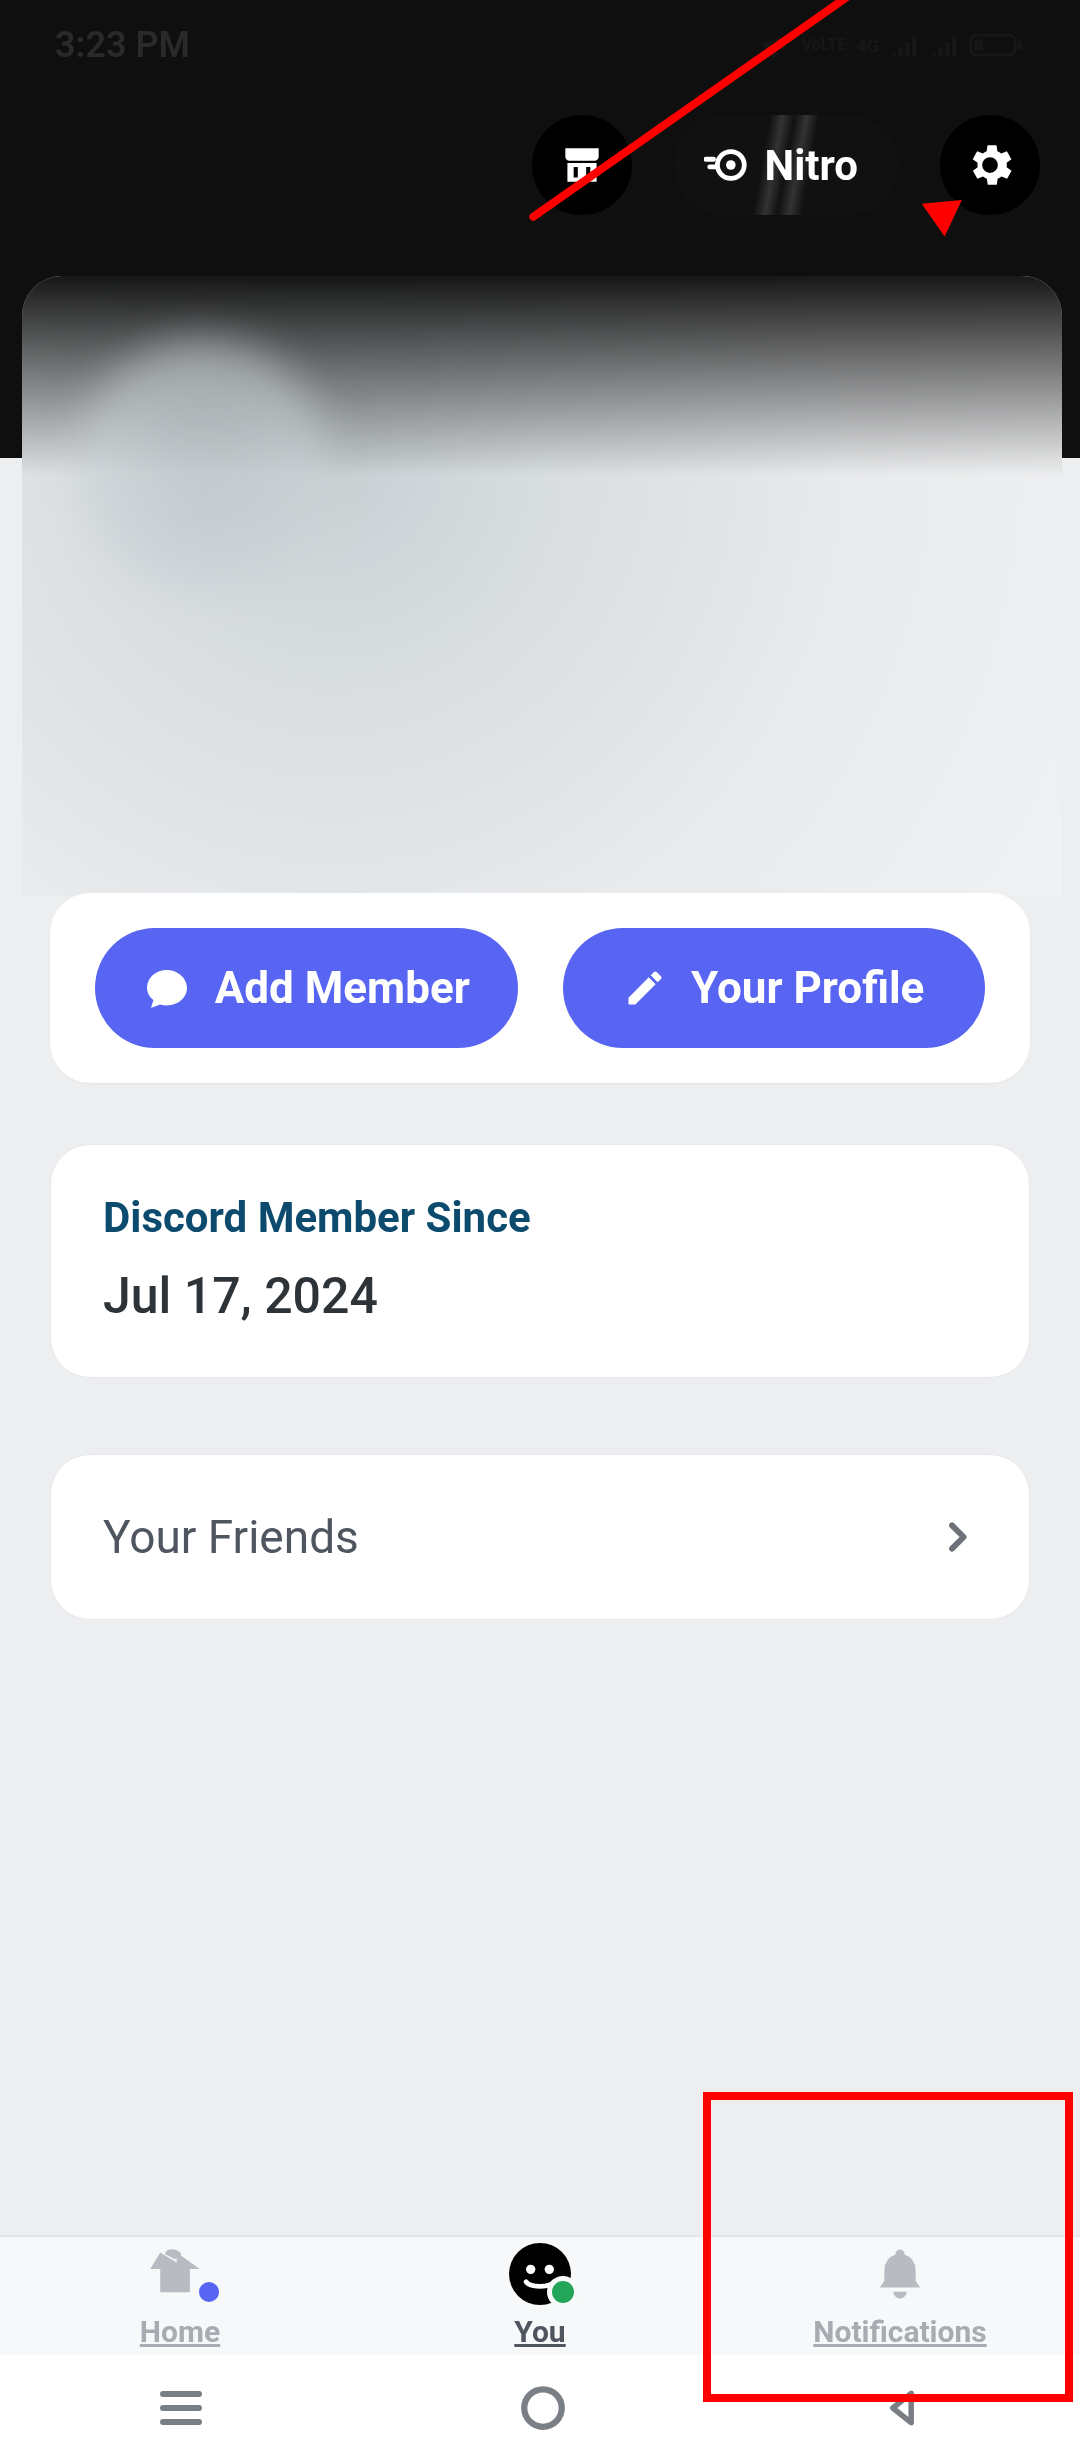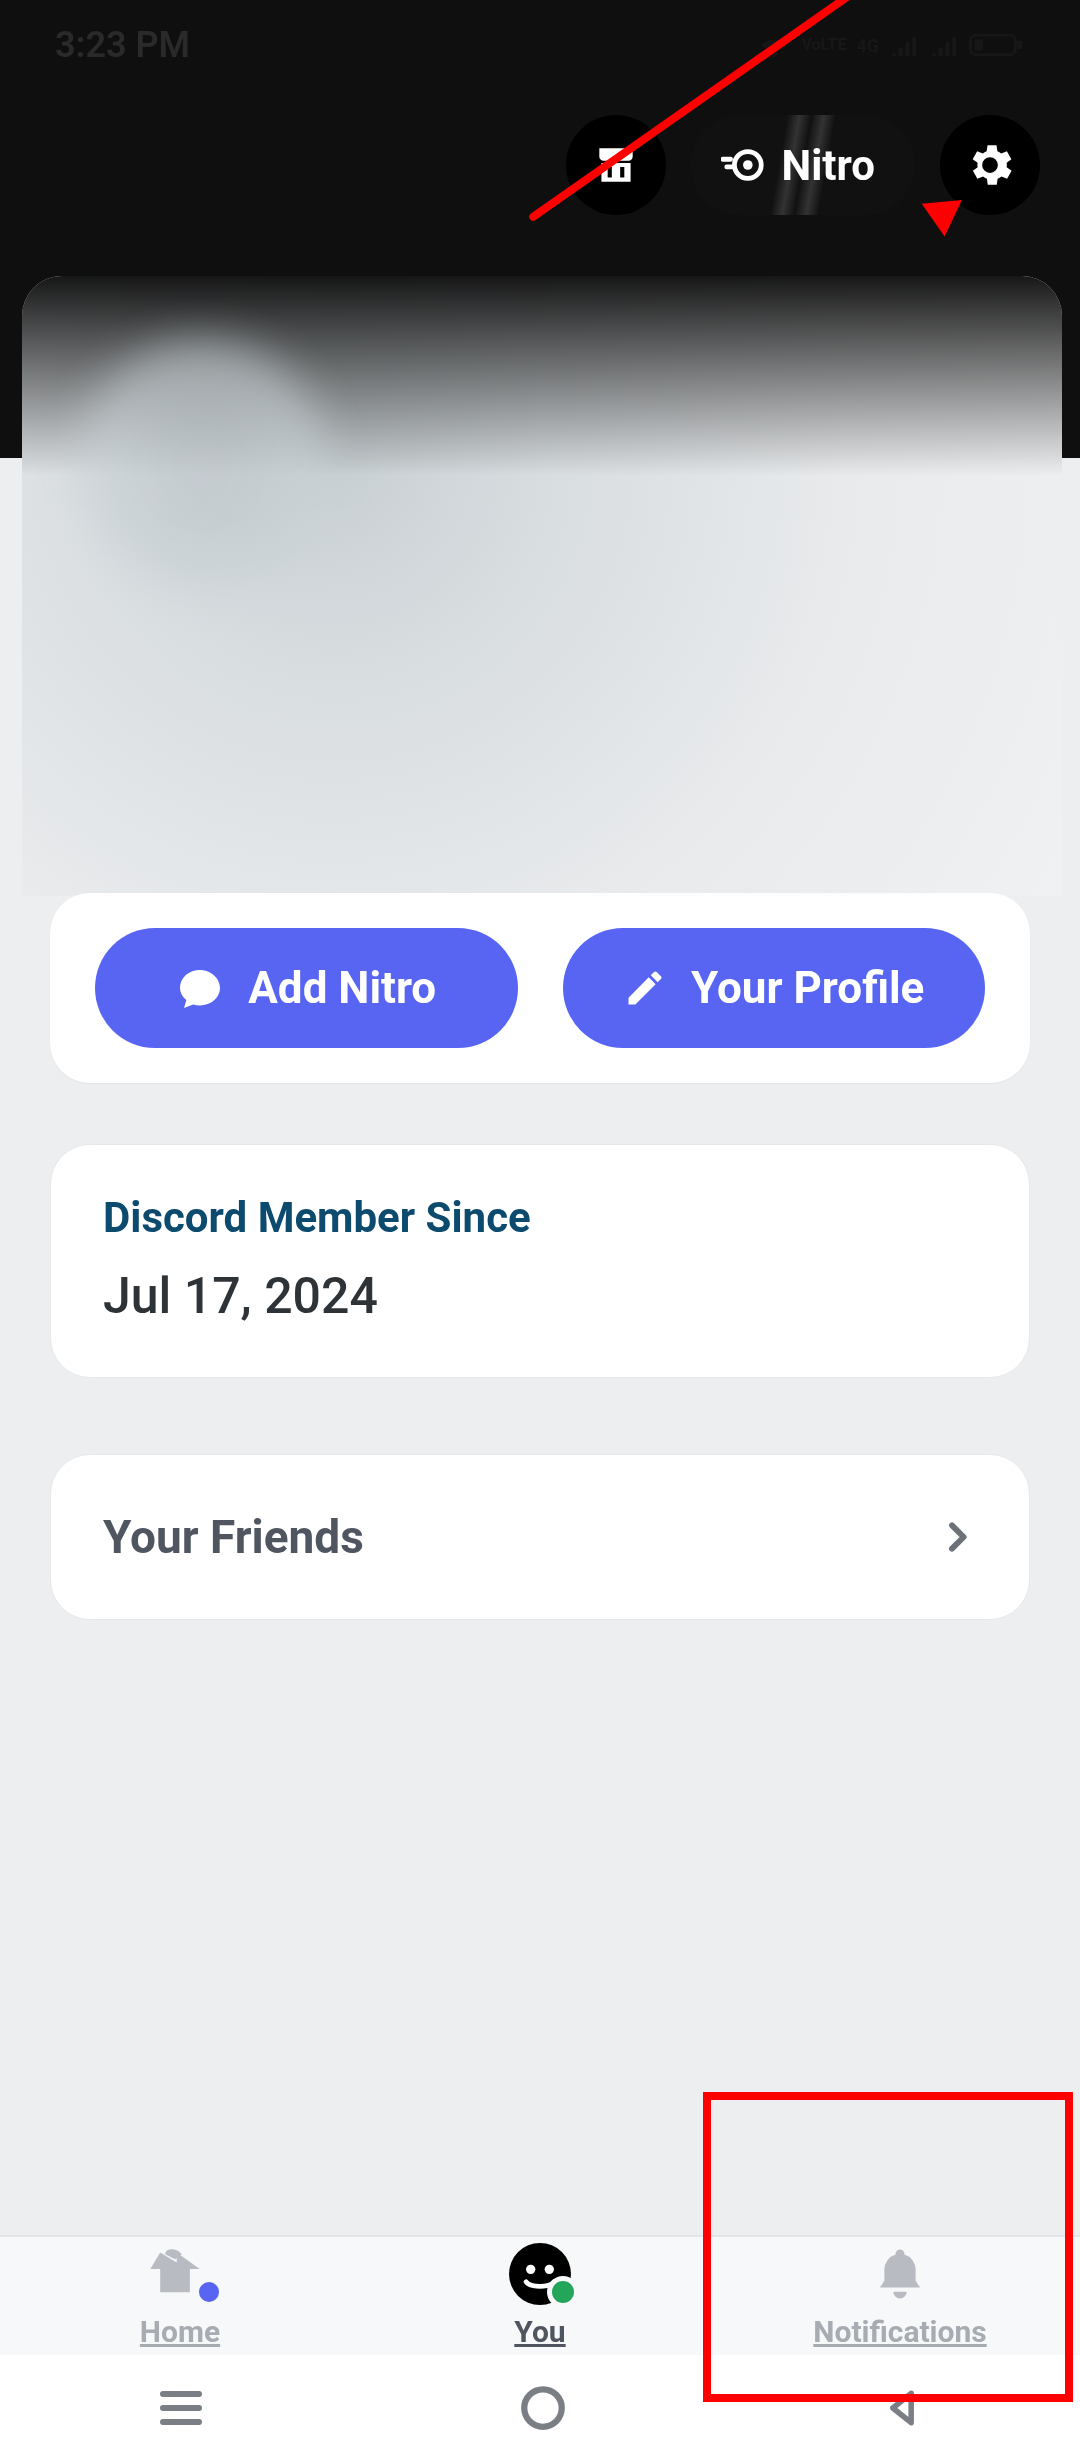--- a/index.html
+++ b/index.html
@@ -4,21 +4,21 @@
 <style>
   * { margin: 0; padding: 0; box-sizing: border-box; }
   html, body { width: 1080px; height: 2460px; font-family: -apple-system, BlinkMacSystemFont, "Segoe UI", Roboto, Helvetica, Arial, sans-serif; background: #0f0f0f; overflow: hidden; }
 
   
   .status-bar { position: absolute; top: 0; left: 0; right: 0; height: 90px; display: flex; align-items: center; justify-content: space-between; padding: 0 55px; color: #2a2a2a; font-size: 36px; font-weight: 600; }
   .status-right { display: flex; align-items: center; gap: 10px; }
   .status-icon { opacity: .3; }
 
   
-  .top-icons { position: absolute; top: 115px; right: 40px; display: flex; align-items: center; gap: 25px; }
+  .top-icons { position: absolute; top: 115px; right: 40px; display: flex; align-items: center; gap: 42px; }
   .circle-btn { width: 100px; height: 100px; border-radius: 50%; background: #000; display: flex; align-items: center; justify-content: center; color: #fff; }
   .nitro-pill { height: 100px; border-radius: 50px; background: linear-gradient(100deg, #111 0%, #111 40%, #333 45%, #111 50%, #333 55%, #111 60%, #111 100%); display: flex; align-items: center; padding: 0 40px 0 30px; gap: 15px; color: #fff; font-weight: 700; font-size: 42px; }
 
   
   .banner { position: absolute; top: 276px; left: 22px; right: 18px; height: 620px; background: radial-gradient(circle at 30% 30%, #c8cfd2 0%, #d8dde0 25%, #e8eaec 60%, #f0f1f2 100%); border-top-left-radius: 40px; border-top-right-radius: 40px; overflow: hidden; }
   .banner-top-fade { position: absolute; top:0; left:0; right:0; height: 200px; background: linear-gradient(to bottom, rgba(0,0,0,.9), rgba(0,0,0,0)); }
   .banner-avatar-blur { position: absolute; top: 60px; left: 50px; width: 260px; height: 260px; border-radius: 50%; background: radial-gradient(circle, #b8c0c4 0%, #c8d0d4 60%, transparent 80%); filter: blur(20px); opacity: .6; }
 
   
   .content-bg { position: absolute; top: 458px; left: 0; right: 0; bottom: 0; background: #eceef0; }
@@ -27,21 +27,21 @@
   .action-card { position: absolute; top: 893px; left: 50px; right: 50px; height: 190px; background: #fff; border-radius: 40px; display: flex; align-items: center; justify-content: center; gap: 45px; padding: 0 45px; box-shadow: 0 1px 2px rgba(0,0,0,.04); }
   .pill-btn { flex: 1; height: 120px; border-radius: 60px; background: #5865f2; display: flex; align-items: center; justify-content: center; gap: 24px; color: #fff; font-size: 44px; font-weight: 700; }
 
   
   .member-card { position: absolute; top: 1144px; left: 50px; right: 50px; background: #fff; border: 1px solid #e6e8eb; border-radius: 40px; padding: 48px 52px 52px; }
   .member-card .label { color: #0c4a6e; font-size: 42px; font-weight: 700; margin-bottom: 25px; }
   .member-card .value { color: #2e3338; font-size: 50px; font-weight: 500; }
 
   
   .friends-card { position: absolute; top: 1454px; left: 50px; right: 50px; background: #fff; border: 1px solid #e6e8eb; border-radius: 40px; padding: 55px 52px; display: flex; align-items: center; justify-content: space-between; }
-  .friends-card .label { color: #4f5660; font-size: 46px; font-weight: 700; }
+  .friends-card .label { color: #4f5660; font-size: 46px; font-weight: 400; }
 
   
   .tab-bar { position: absolute; left: 0; right: 0; bottom: 105px; top: 2235px; background: #f7f8f9; border-top: 2px solid #e3e5e8; display: flex; }
   .tab { flex: 1; display: flex; flex-direction: column; align-items: center; justify-content: center; gap: 10px; color: #4f5660; font-size: 30px; font-weight: 700; text-decoration: underline; }
   .tab .icon-wrap { position: relative; height: 60px; display:flex; align-items:center; justify-content:center; }
   .tab.muted { color: #a7acb2; }
   .blue-dot { position: absolute; width: 28px; height: 28px; border-radius: 50%; background: #5865f2; right: -10px; bottom: -2px; border: 4px solid #f7f8f9; }
   .green-dot { position: absolute; width: 32px; height: 32px; border-radius: 50%; background: #23a55a; right: -8px; bottom: -4px; border: 5px solid #f7f8f9; }
 
   
@@ -121,21 +121,21 @@
   <div class="banner-avatar-blur"></div>
 </div>
 
 <div class="action-card">
   <div class="pill-btn">
     <span>
       <svg width="48" height="48" viewBox="0 0 24 24">
           <path fill="#fff" d="M12 3C6.5 3 2 6.9 2 11.7c0 2.5 1.2 4.7 3.2 6.3L4 22l4.6-1.8c1.1.3 2.2.5 3.4.5 5.5 0 10-3.9 10-8.7S17.5 3 12 3z"></path>
         </svg>
     </span>
-    <span>Add Nitro</span>
+    <span>Add Member</span>
   </div>
   <div class="pill-btn">
     <span>
       <svg width="44" height="44" viewBox="0 0 24 24">
           <path fill="#fff" d="M3 17.25V21h3.75L17.8 9.94l-3.75-3.75L3 17.25zM20.7 7.04a1 1 0 000-1.41l-2.34-2.34a1 1 0 00-1.41 0L15.13 5.1l3.75 3.75 1.82-1.81z"></path>
         </svg>
     </span>
     <span>Your Profile</span>
   </div>
 </div>

